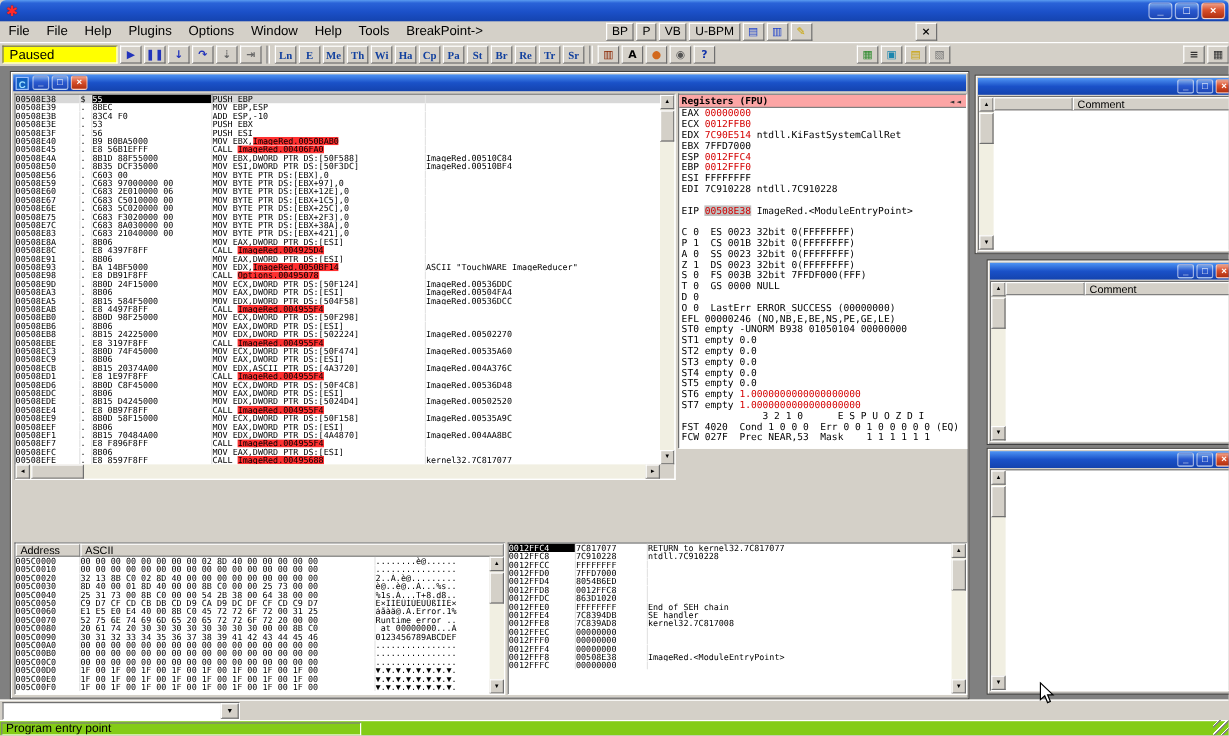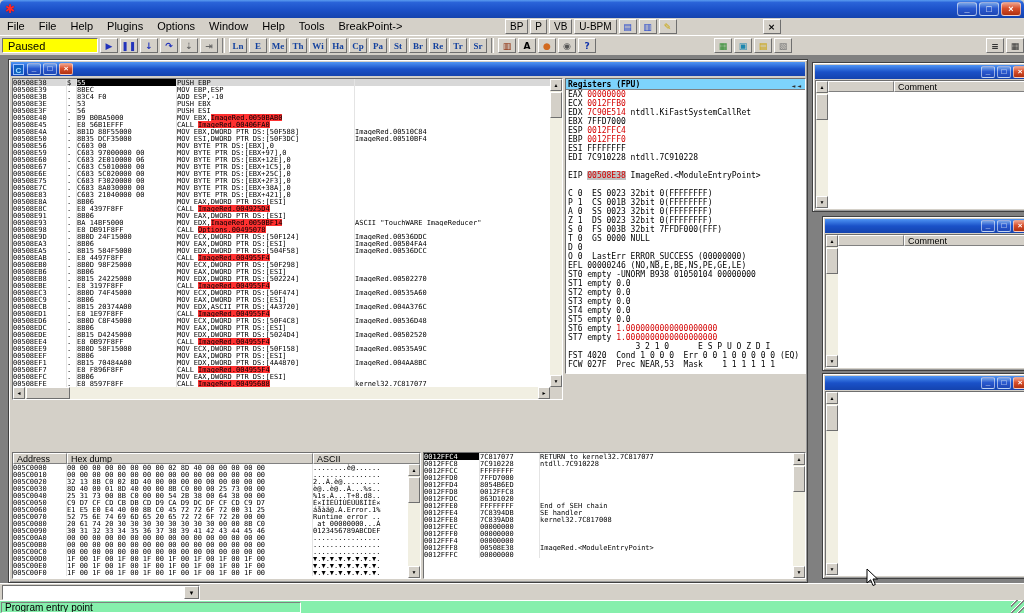--- a/index.html
+++ b/index.html
@@ -40,21 +40,21 @@
   .wicon{width:11px;height:11px;background:#1060c0;color:#9fe0ff;font:bold 8px/11px "Liberation Sans",sans-serif;text-align:center;border:1px solid #9fc0ff;margin-right:3px}
   .wtext{flex:1;font:bold 10px "Liberation Sans",sans-serif;white-space:nowrap;overflow:hidden}
   .xp-sm{width:14px;height:12px;border-radius:2px;border:1px solid rgba(255,255,255,.55);background:linear-gradient(180deg,#7aa7e8,#2a5ad0 45%,#1e46b4);color:#fff;font:bold 8px/10px "Liberation Sans",sans-serif;text-align:center}
   .xp-sm.close{background:linear-gradient(180deg,#f0a089,#d8502c 45%,#b03010)}
 
   .cpuwin{left:8px;top:4px;width:800px;height:524px}
   .pane{position:absolute;background:#fff;border:1px solid;border-color:#6f6f6f #fff #fff #6f6f6f;overflow:hidden}
   .disasm{left:3px;top:18px;width:551px;height:322px}
   .disasm-rows{position:absolute;left:0;top:0;right:12px;bottom:12px;overflow:hidden}
   .regs{left:556px;top:18px;width:241px;height:296px}
-  .reghdr{height:11px;background:#7dd3fc;border-bottom:1px solid #808080;display:flex;align-items:flex-end;font:bold 8px "DejaVu Sans Mono",monospace;padding:0 2px}
+  .reghdr{height:11px;background:#fca5a5;border-bottom:1px solid #808080;display:flex;align-items:flex-end;font:bold 8px "DejaVu Sans Mono",monospace;padding:0 2px}
   .reghdr .sp{flex:1}
   .regnav{font-size:6px;color:#333;letter-spacing:2px}
   .regline{height:9px;line-height:9px;font:8px "DejaVu Sans Mono",monospace;white-space:pre;padding-left:2px;overflow:hidden}
   .red{color:#d40000}
   .selv{background:#BFBFBF}
   .infoline{left:3px;top:342px;width:794px;height:13px;font:8px/11px "DejaVu Sans Mono",monospace;padding-left:3px}
   .dump{left:3px;top:392px;width:409px;height:127px}
   .duhdr{display:flex;height:11px;background:#D4D0C8;font:9px "Liberation Sans",sans-serif}
   .duhdr span{border:1px solid;border-color:#fff #808080 #808080 #fff;padding-left:3px;overflow:hidden}
   .duh-a{width:54px}.duh-h{width:246px}.duh-s{flex:1}
@@ -103,21 +103,21 @@
   .rhdr{display:flex;height:11px;background:#D4D0C8;font:9px "Liberation Sans",sans-serif}
   .rhdr span{border:1px solid;border-color:#fff #808080 #808080 #fff;padding-left:3px;overflow:hidden}
   .rh-a{width:66px}.rh-c{flex:1}
   .rwin-sb{position:relative;flex:none;width:12px;display:flex;flex-direction:column;background:#F1EFE2}
 
   
   .comborow{position:absolute;left:0;top:583px;right:0;height:17px;background:#D4D0C8;border-top:1px solid #fff}
   .combo{position:absolute;left:2px;top:1px;width:198px;height:15px;background:#fff;border:1px solid;border-color:#6f6f6f #fff #fff #6f6f6f;display:flex}
   .combo-field{flex:1}
   .combo-btn{width:15px;background:#D4D0C8;border:1px solid;border-color:#fff #6f6f6f #6f6f6f #fff;font-size:6px;line-height:12px;text-align:center}
-  .statusbar{position:absolute;left:0;top:600px;right:0;height:13px;background:#86efac;border-top:1px solid #fff}
+  .statusbar{position:absolute;left:0;top:600px;right:0;height:13px;background:#84cc16;border-top:1px solid #fff}
   .status-cell{position:absolute;left:1px;top:1px;width:300px;height:11px;border:1px solid;border-color:#808080 #fff #fff #808080;font:10px/10px "Liberation Sans",sans-serif;padding-left:3px;overflow:hidden}
   .grip{position:absolute;right:0;bottom:0;width:13px;height:13px;background:
     repeating-linear-gradient(135deg,transparent 0 3px,#fff 3px 4px,#808080 4px 5px)}
 
   .cursor{position:absolute;left:866px;top:568px;z-index:99;pointer-events:none}
 </style>
 </head>
 <body>
 
 <div class="screen">
@@ -309,21 +309,20 @@
             <div class="regline">              3 2 1 0      E S P U O Z D I</div>
             <div class="regline">FST 4020  Cond 1 0 0 0  Err 0 0 1 0 0 0 0 0 (EQ)</div>
             <div class="regline">FCW 027F  Prec NEAR,53  Mask    1 1 1 1 1 1</div>
           </div>
       </div>
 
 
       <div class="pane dump">
         <div class="duhdr">
           <span class="duh-a">Address</span>
-          <span class="duh-h">Hex dump</span>
           <span class="duh-s">ASCII</span>
         </div>
         <div class="dump-rows">
             <div class="durow"><span class="c a">005C0000</span><span class="c hx">00 00 00 00 00 00 00 00 02 8D 40 00 00 00 00 00</span><span class="c as">........è@......</span></div>
             <div class="durow"><span class="c a">005C0010</span><span class="c hx">00 00 00 00 00 00 00 00 00 00 00 00 00 00 00 00</span><span class="c as">................</span></div>
             <div class="durow"><span class="c a">005C0020</span><span class="c hx">32 13 8B C0 02 8D 40 00 00 00 00 00 00 00 00 00</span><span class="c as">2..À.è@.........</span></div>
             <div class="durow"><span class="c a">005C0030</span><span class="c hx">8D 40 00 01 8D 40 00 00 8B C0 00 00 25 73 00 00</span><span class="c as">è@..è@..À...%s..</span></div>
             <div class="durow"><span class="c a">005C0040</span><span class="c hx">25 31 73 00 8B C0 00 00 54 2B 38 00 64 38 00 00</span><span class="c as">%1s.À...T+8.d8..</span></div>
             <div class="durow"><span class="c a">005C0050</span><span class="c hx">C9 D7 CF CD CB DB CD D9 CA D9 DC DF CF CD C9 D7</span><span class="c as">É×ÏÍËÛÍÙÊÙÜßÏÍÉ×</span></div>
             <div class="durow"><span class="c a">005C0060</span><span class="c hx">E1 E5 E0 E4 40 00 8B C0 45 72 72 6F 72 00 31 25</span><span class="c as">áåàä@.À.Error.1%</span></div>

